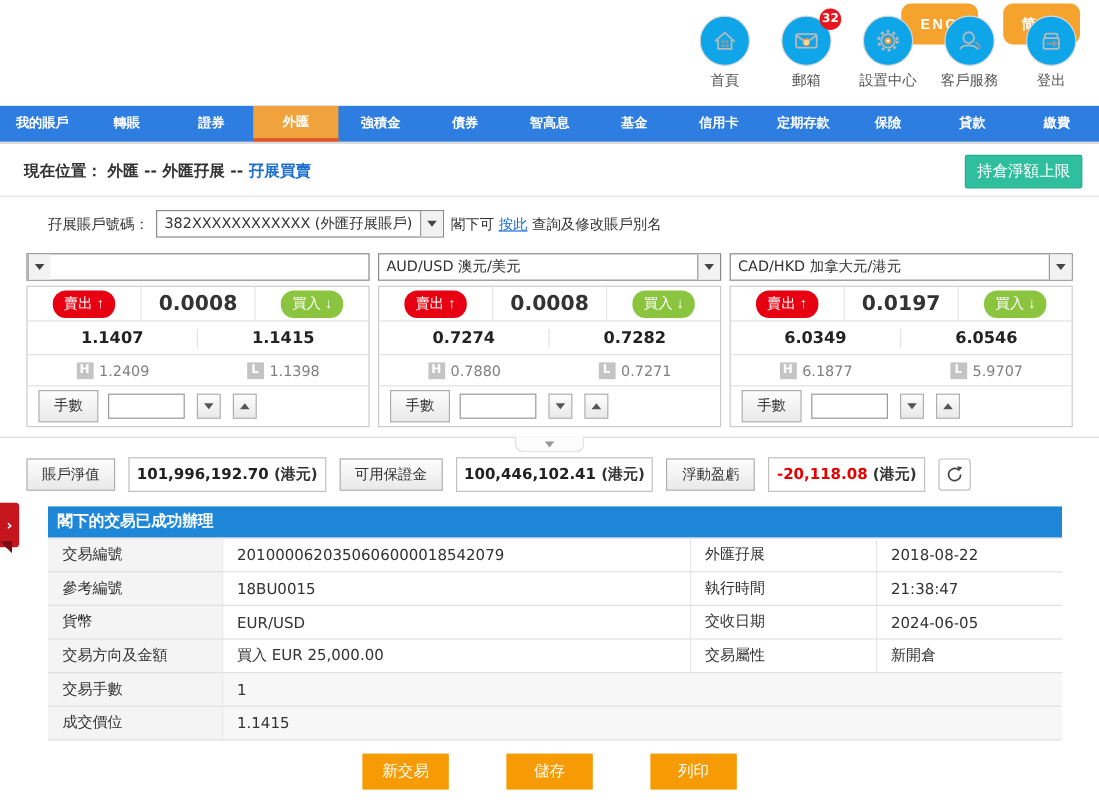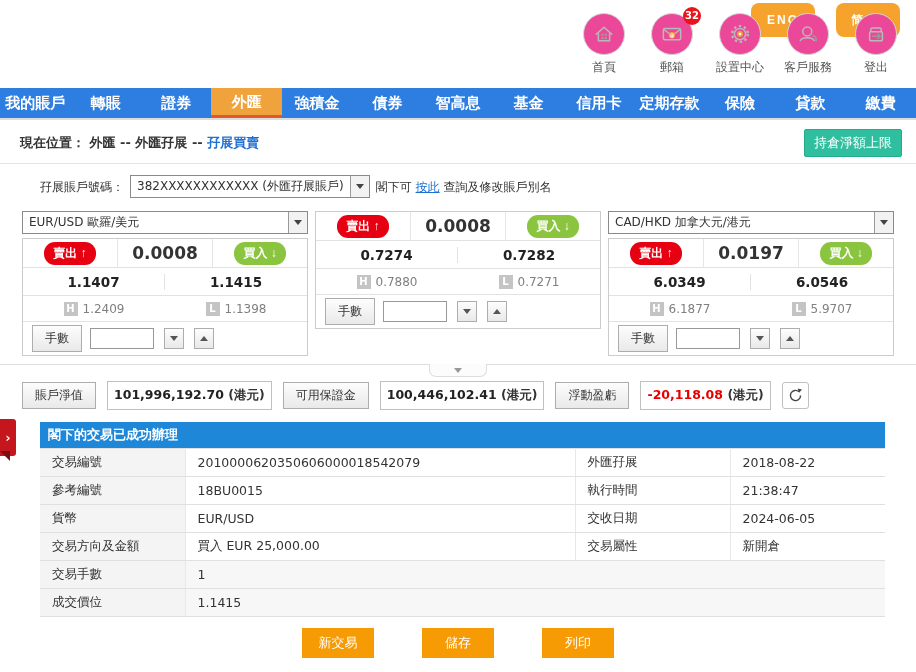--- a/index.html
+++ b/index.html
@@ -9,29 +9,29 @@
   
   .top-header { position:relative; height:88px; background:#fff; }
   .lang-btn { position:absolute; top:3px; height:34px; width:64px; background:#f5a32d;
     color:#fff; font-size:12px; font-weight:bold; text-align:center; line-height:18px;
     border-radius:8px; border:none; cursor:pointer; letter-spacing:2px;}
   .lang-eng { right:101px; }
   .lang-chs { right:16px; }
   .header-icons { position:absolute; right:14px; top:13px; display:flex; gap:16px; }
   .hicon { width:52px; text-align:center; cursor:pointer; }
   .hcircle { position:relative; width:42px; height:42px; margin:0 auto; border:1px solid #d5d5d5;
-    border-radius:50%; display:flex; align-items:center; justify-content:center; background:#ec4899;}
+    border-radius:50%; display:flex; align-items:center; justify-content:center; background:#0ea5e9;}
   .hcircle svg { width:30px; height:30px; }
   .badge { position:absolute; top:-7px; right:-9px; min-width:18px; height:18px; border-radius:9px;
     background:#e8151d; color:#fff; font-size:10px; font-weight:bold; line-height:18px; padding:0 2px;}
   .hlabel { margin-top:4px; font-size:12px; color:#555; white-space:nowrap;}
 
   
   .main-nav { display:flex; height:32px; background:#2e7de0; border-bottom:2px solid #dcdcdc;}
-  .nav-item { flex:1; color:#fff; font-size:15px; font-weight:bold; text-align:center;
+  .nav-item { flex:1; color:#fff; font-size:11px; font-weight:bold; text-align:center;
     line-height:30px; cursor:pointer; white-space:nowrap;}
   .nav-item.active { background:#f0a23c; border-bottom:3px solid #e2572b; line-height:28px;}
 
   
   .breadcrumb-row { position:relative; height:44px; border-bottom:1px solid #e3e3e3;
     padding:14px 20px 0; font-size:13px; font-weight:bold; color:#333;}
   .bc-current { color:#1d6fd1; }
   .limit-btn { position:absolute; right:14px; top:9px; background:#2fbf9f; border:1px solid #23ab8b;
     color:#fff; font-size:13px; padding:4px 9px; cursor:pointer; border-radius:2px;}
 
@@ -52,21 +52,21 @@
   .panel { flex:1; }
   .pair-select { margin-bottom:4px; }
   .pair-select .sel-text { flex:1; }
   .quote-box { border:1px solid #ccc; background:#fff;}
   .qrow { display:flex; align-items:center; border-bottom:1px solid #e2e2e2;}
   .qrow:last-child { border-bottom:none; }
   .row-spread { height:29px; }
   .cell-pill { width:33%; display:flex; justify-content:center;}
   .cell-spread { width:34%; text-align:center; font-size:17px; font-weight:bold; color:#333;
     border-left:1px solid #e6e6e6; border-right:1px solid #e6e6e6; align-self:stretch; line-height:28px;}
-  .pill { border:none; color:#fff; font-size:12px; font-weight:bold; border-radius:11px;
+  .pill { border:none; color:#fff; font-size:12px; font-weight:normal; border-radius:11px;
     padding:3px 9px; cursor:pointer; white-space:nowrap;}
   .pill.sell { background:#e60012; }
   .pill.buy  { background:#8bc53f; }
   .row-prices { height:28px; }
   .price-cell { width:50%; text-align:center; font-size:13.5px; font-weight:bold; color:#222;}
   .price-cell.bid { border-right:1px solid #e2e2e2; }
   .row-hl { height:26px; color:#808080; }
   .hl-cell { width:50%; display:flex; align-items:center; justify-content:center; gap:5px; font-size:12px;}
   .hl-badge { width:14px; height:14px; background:#c4c4c4; color:#fff; font-size:10px; font-weight:bold;
     text-align:center; line-height:14px;}
@@ -219,21 +219,20 @@
   <span class="acct-hint">
     <span>閣下可</span>
     <a>按此</a>
     <span>查詢及修改賬戶別名</span>
   </span>
 </div>
 
 <div class="panels">
     <div class="panel">
       <div class="select-box pair-select">
-        <span class="sel-text">EUR/USD 歐羅/美元</span>
         <span class="sel-arrow">
           <i></i>
         </span>
       </div>
       <div class="quote-box">
         <div class="qrow row-spread">
           <div class="cell-pill">
             <button class="pill sell">賣出 ↑</button>
           </div>
           <div class="cell-spread">0.0008</div>
@@ -261,20 +260,26 @@
           <span class="spin">
             <i class="tri-dn"></i>
           </span>
           <span class="spin">
             <i class="tri-up"></i>
           </span>
         </div>
       </div>
     </div>
     <div class="panel">
+      <div class="select-box pair-select">
+        <span class="sel-text">AUD/USD 澳元/美元</span>
+        <span class="sel-arrow">
+          <i></i>
+        </span>
+      </div>
       <div class="quote-box">
         <div class="qrow row-spread">
           <div class="cell-pill">
             <button class="pill sell">賣出 ↑</button>
           </div>
           <div class="cell-spread">0.0008</div>
           <div class="cell-pill">
             <button class="pill buy">買入 ↓</button>
           </div>
         </div>

